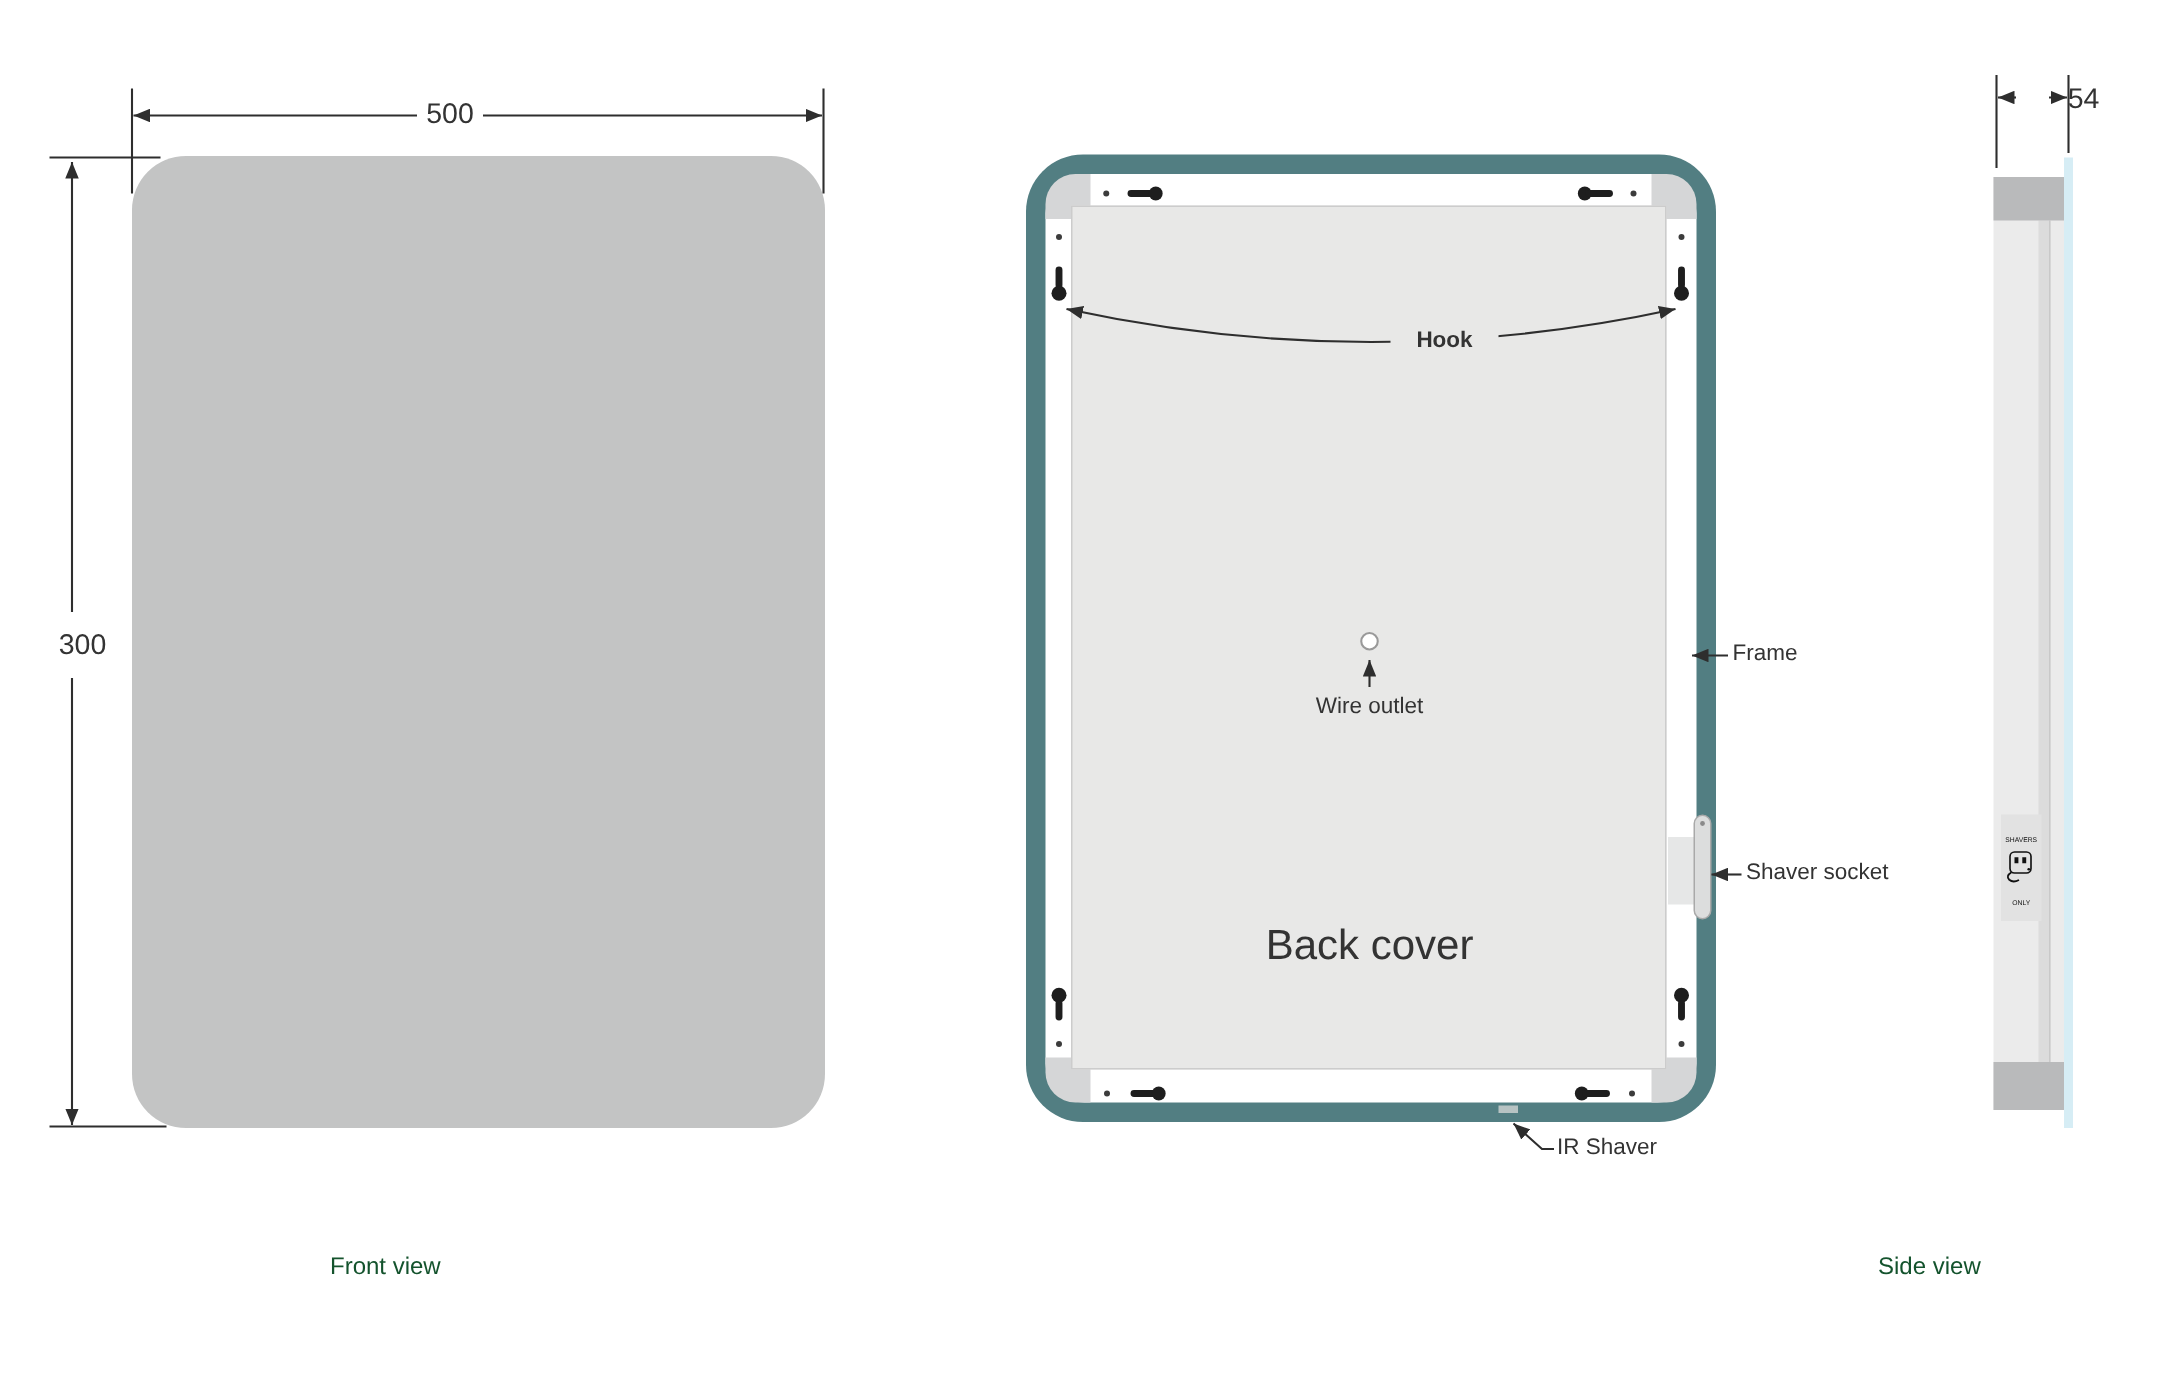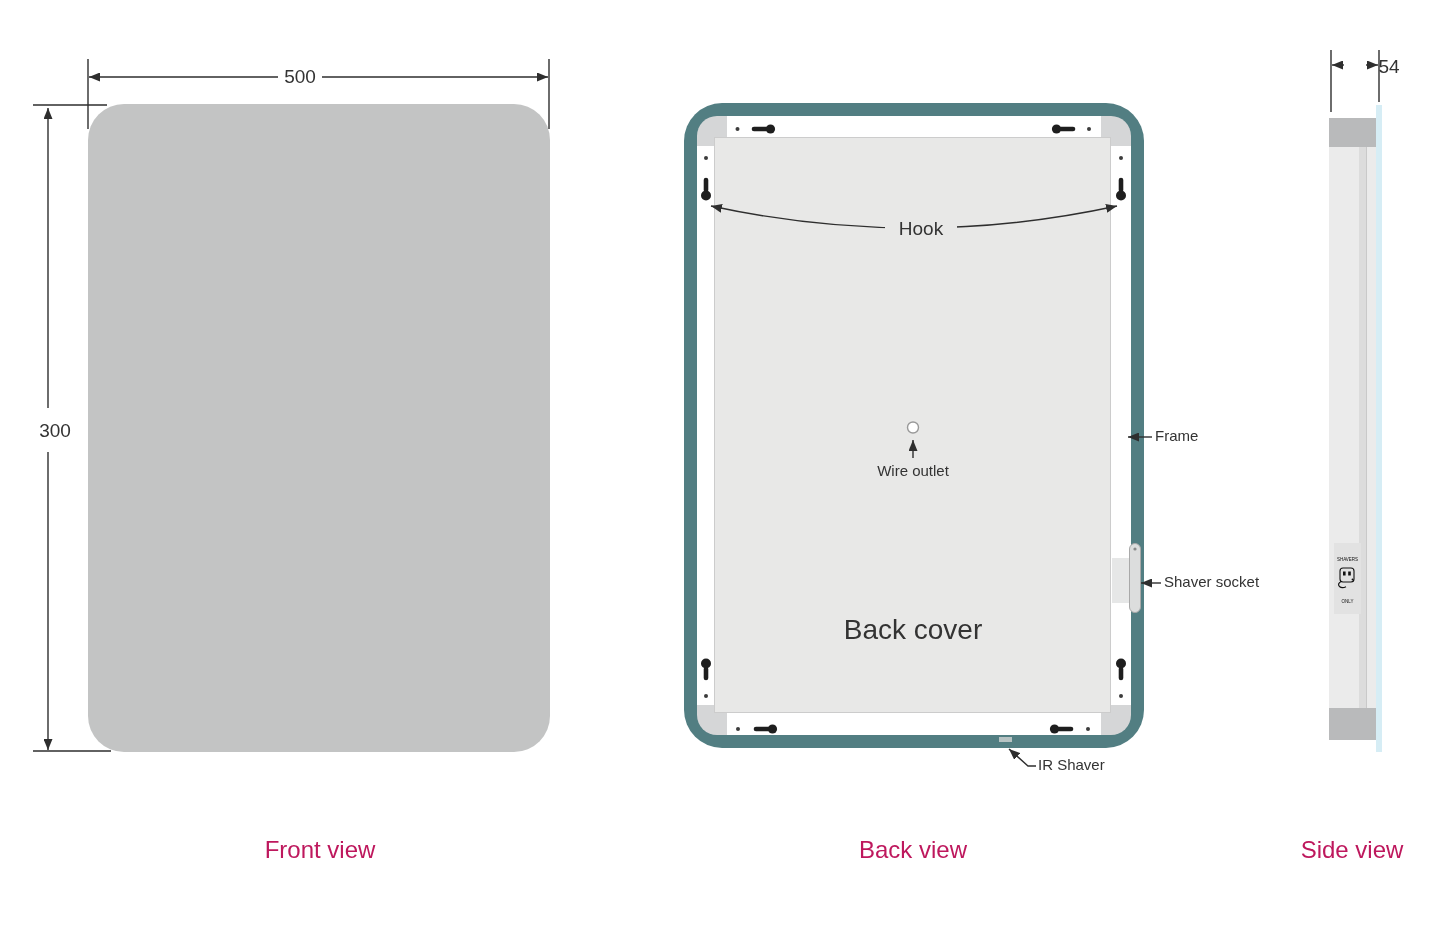--- a/index.html
+++ b/index.html
@@ -44,30 +44,30 @@
   .overlay{left:0;top:0;width:1445px;height:931px;pointer-events:none;}
   .dim-line{stroke:var(--line-dark);stroke-width:1.4;fill:none;}
   .lead-line{stroke:var(--line-dark);stroke-width:1.4;fill:none;}
   .kh-fill{fill:#1e1e1e;}
   .kh-stem{stroke:#1e1e1e;stroke-width:4.6;stroke-linecap:round;fill:none;}
   .kh-dot{fill:#3c3c3c;}
   
   .lbl{position:absolute;color:var(--text-dark);font-size:15px;line-height:1.15;white-space:nowrap;}
   .center{text-align:center;}
   .dim-txt{font-size:19px;}
-  .lbl-hook{left:885px;top:218px;width:72px;font-size:19px;background:var(--back-cover-gray);}
+  .lbl-hook{left:927px;top:218px;width:72px;font-size:15px;background:var(--back-cover-gray);font-weight:bold;}
   .lbl-wire{left:853px;top:462px;width:120px;}
   .lbl-frame{left:1155px;top:427px;}
   .lbl-shaver{left:1164px;top:573px;}
   .lbl-backcover{left:833px;top:614px;width:160px;font-size:28px;}
   .lbl-ir{left:1038px;top:756px;}
   .dim-500{left:272px;top:66px;width:56px;}
   .dim-700{left:30px;top:420px;width:50px;}
   .dim-54{left:1337px;top:56px;width:32px;font-size:19px;margin-left:36px;}
-  .caption{position:absolute;top:836px;width:200px;text-align:center;font-size:24px;color:#be185d;}
+  .caption{position:absolute;top:836px;width:200px;text-align:left;font-size:16px;color:#14532d;}
   .cap-front{left:220px;}
   .cap-back{left:813px;}
   .cap-side{left:1252px;}
   .micro{font-size:4.5px;fill:#111;text-anchor:middle;font-family:"Liberation Sans",sans-serif;}
 </style>
 </head>
 <body>
 
 <div class="canvas">
 
@@ -191,16 +191,15 @@
   <div class="lbl dim-54 center">54</div>
 
   <div class="lbl lbl-hook center">Hook</div>
   <div class="lbl lbl-wire center">Wire outlet</div>
   <div class="lbl lbl-frame">Frame</div>
   <div class="lbl lbl-shaver">Shaver socket</div>
   <div class="lbl lbl-backcover center">Back cover</div>
   <div class="lbl lbl-ir">IR Shaver</div>
 
   <div class="caption cap-front">Front view</div>
-  <div class="caption cap-back">Back view</div>
   <div class="caption cap-side">Side view</div>
 
 </div>
 
 </body></html>

